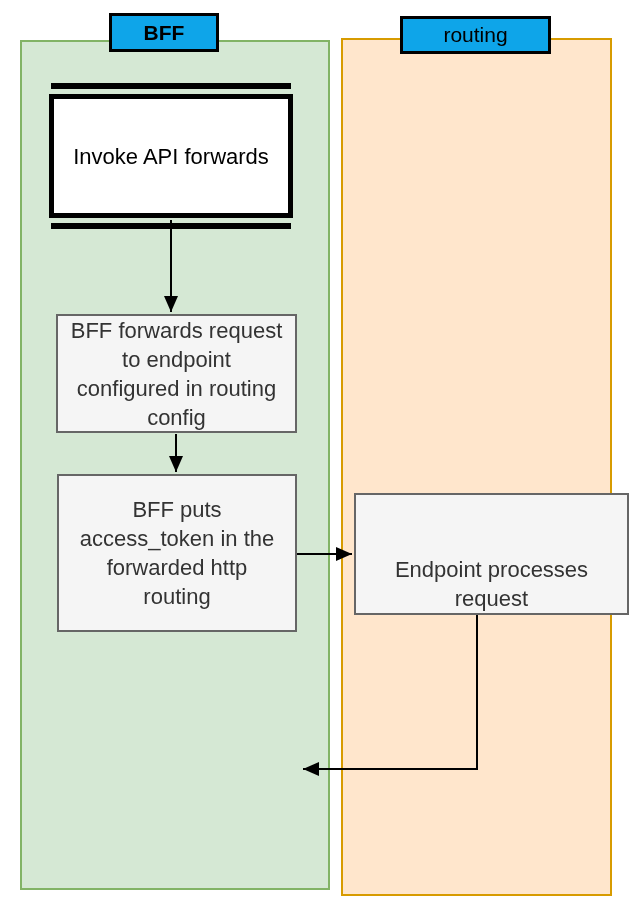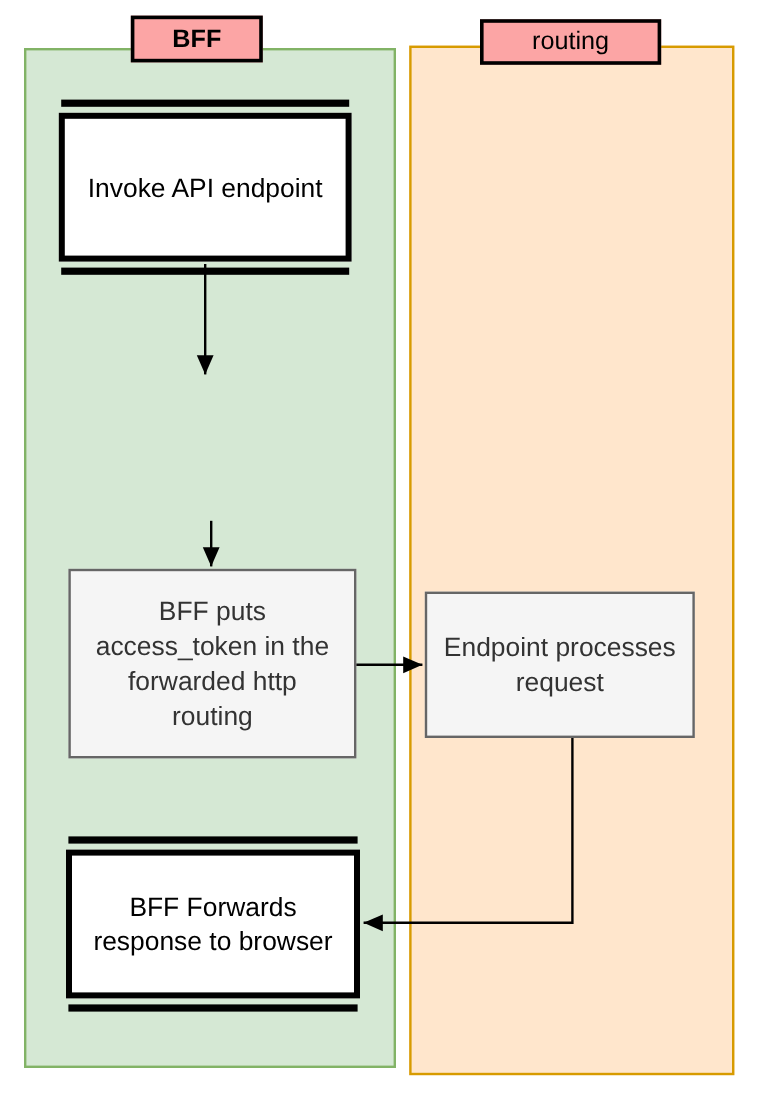--- a/index.html
+++ b/index.html
@@ -31,21 +31,21 @@
   #lane-endpoint {
     left: 341px; top: 38px; width: 271px; height: 858px;
     background: #ffe6cc;
     border-color: #d79b00;
   }
 
   
   .lane-title {
     position: absolute;
     box-sizing: border-box;
-    background: #fca5a5;
+    background: #0ea5e9;
     border: 3px solid #000000;
     display: flex;
     align-items: center;
     justify-content: center;
     font-size: 21px;
     color: #000000;
     z-index: 4;
   }
   #lane-title-bff {
     left: 109px; top: 13px; width: 110px; height: 39px;
@@ -66,21 +66,21 @@
     align-items: center;
     justify-content: center;
     text-align: center;
     font-size: 22px;
     line-height: 29px;
     color: #333333;
     z-index: 2;
   }
   #node-bff-forwards-request { left: 56px;  top: 314px; width: 241px; height: 119px; }
   #node-bff-puts-access-token { left: 57px; top: 474px; width: 240px; height: 158px; }
-  #node-endpoint-processes-request { left: 354px; top: 493px; width: 225px; height: 122px; }
+  #node-endpoint-processes-request { left: 354px; top: 493px; width: 275px; height: 122px; align-items: flex-end; }
 
   
   .terminal {
     position: absolute;
     z-index: 2;
   }
   #node-invoke-api-endpoint  { left: 49px; top: 83px;  width: 244px; height: 146px; }
   #node-bff-forwards-response { left: 55px; top: 697px; width: 245px; height: 146px; }
   .terminal .bar {
     position: absolute;
@@ -129,46 +129,44 @@
   <div id="lane-title-bff" class="lane-title">
     <span class="node-label">BFF</span>
   </div>
   <div id="lane-title-endpoint" class="lane-title">
     <span class="node-label">routing</span>
   </div>
 
   <div id="node-invoke-api-endpoint" class="terminal">
     <div class="bar bar-top"></div>
     <div class="tbox">
-      <span class="node-label">Invoke API endpoint</span>
+      <span class="node-label">Invoke API forwards</span>
     </div>
     <div class="bar bar-bottom"></div>
   </div>
 
+  <div id="node-bff-forwards-request" class="step">
+    <span class="node-label">BFF forwards request
+to endpoint
+configured in routing
+config</span>
+  </div>
 
   <div id="node-bff-puts-access-token" class="step">
     <span class="node-label">BFF puts
 access_token in the
 forwarded http
 routing</span>
   </div>
 
   <div id="node-endpoint-processes-request" class="step">
     <span class="node-label">Endpoint processes
 request</span>
   </div>
 
-  <div id="node-bff-forwards-response" class="terminal">
-    <div class="bar bar-top"></div>
-    <div class="tbox">
-      <span class="node-label">BFF Forwards
-response to browser</span>
-    </div>
-    <div class="bar bar-bottom"></div>
-  </div>
 
   <svg id="connectors" viewBox="0 0 632 912" xmlns="http://www.w3.org/2000/svg">
     <defs>
       <marker id="arrowhead" markerUnits="userSpaceOnUse" markerWidth="20" markerHeight="18" refX="17" refY="8" orient="auto">
         <path d="M1,1 L17,8 L1,15 Z" fill="#000000"></path>
       </marker>
     </defs>
     <path d="M171,220 L171,312" stroke="#000000" stroke-width="2" fill="none" marker-end="url(#arrowhead)"></path>
     <path d="M176,434 L176,472" stroke="#000000" stroke-width="2" fill="none" marker-end="url(#arrowhead)"></path>
     <path d="M297,554 L352,554" stroke="#000000" stroke-width="2" fill="none" marker-end="url(#arrowhead)"></path>

